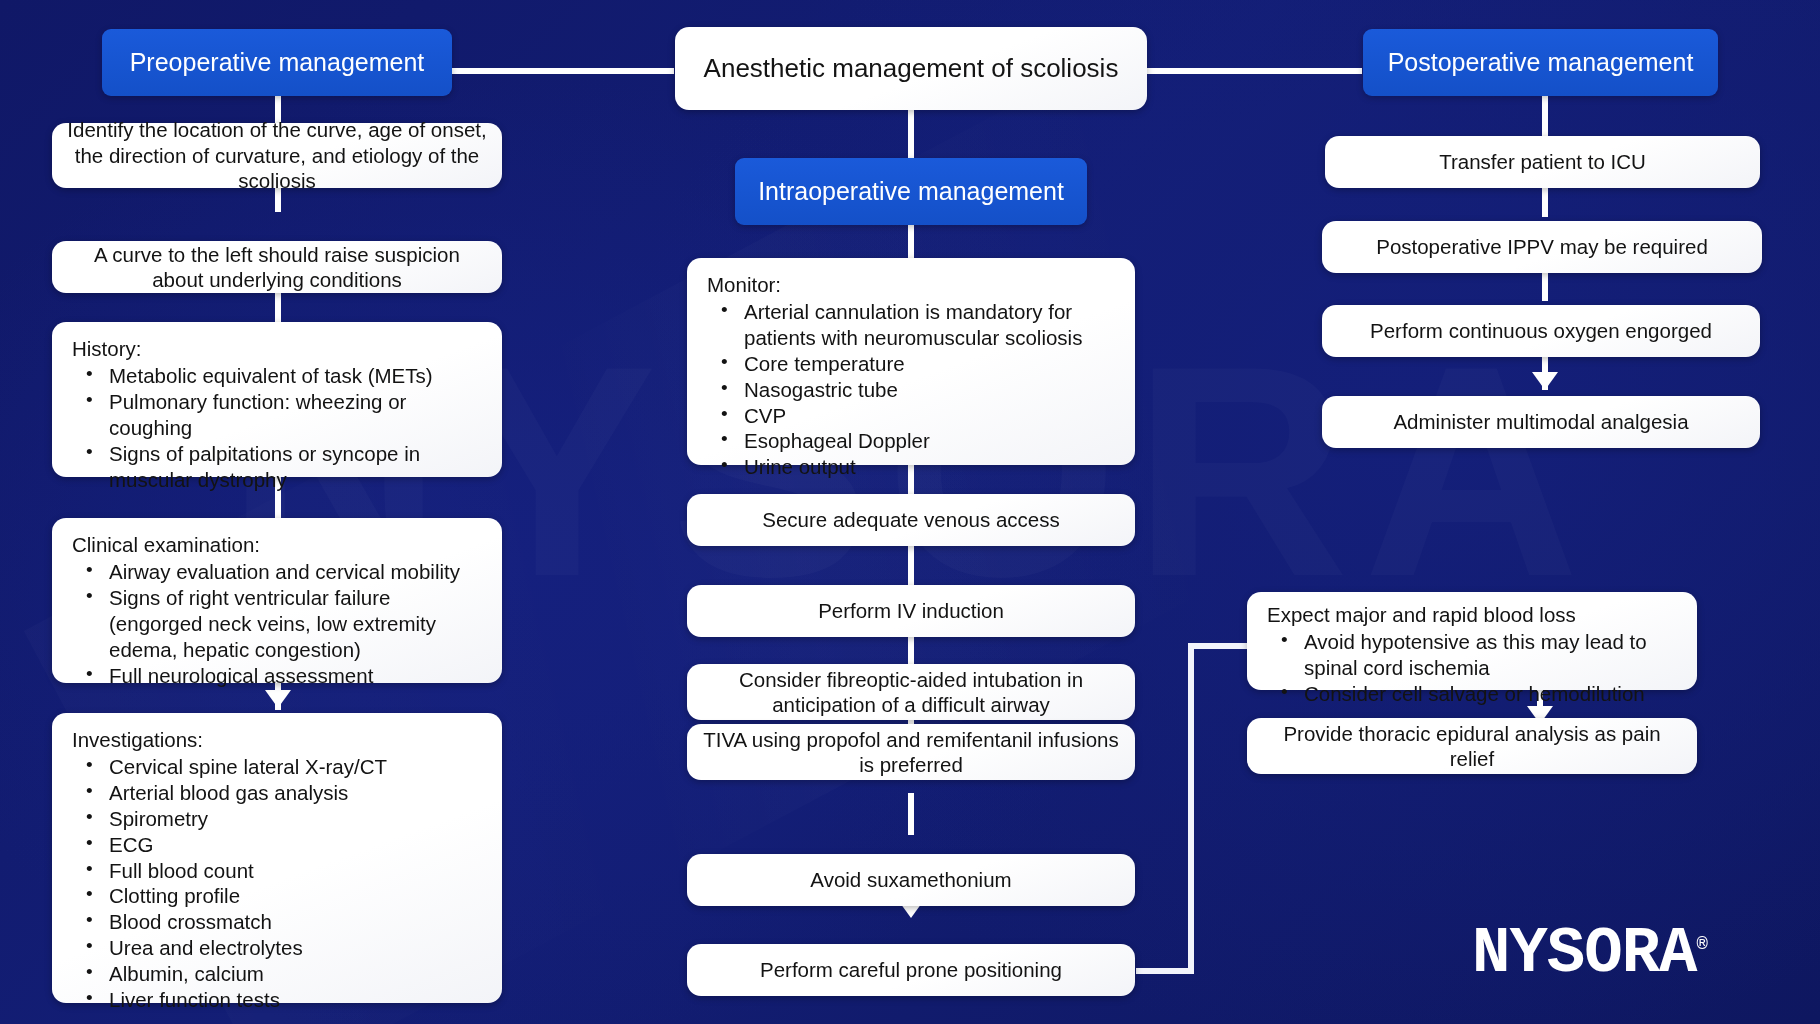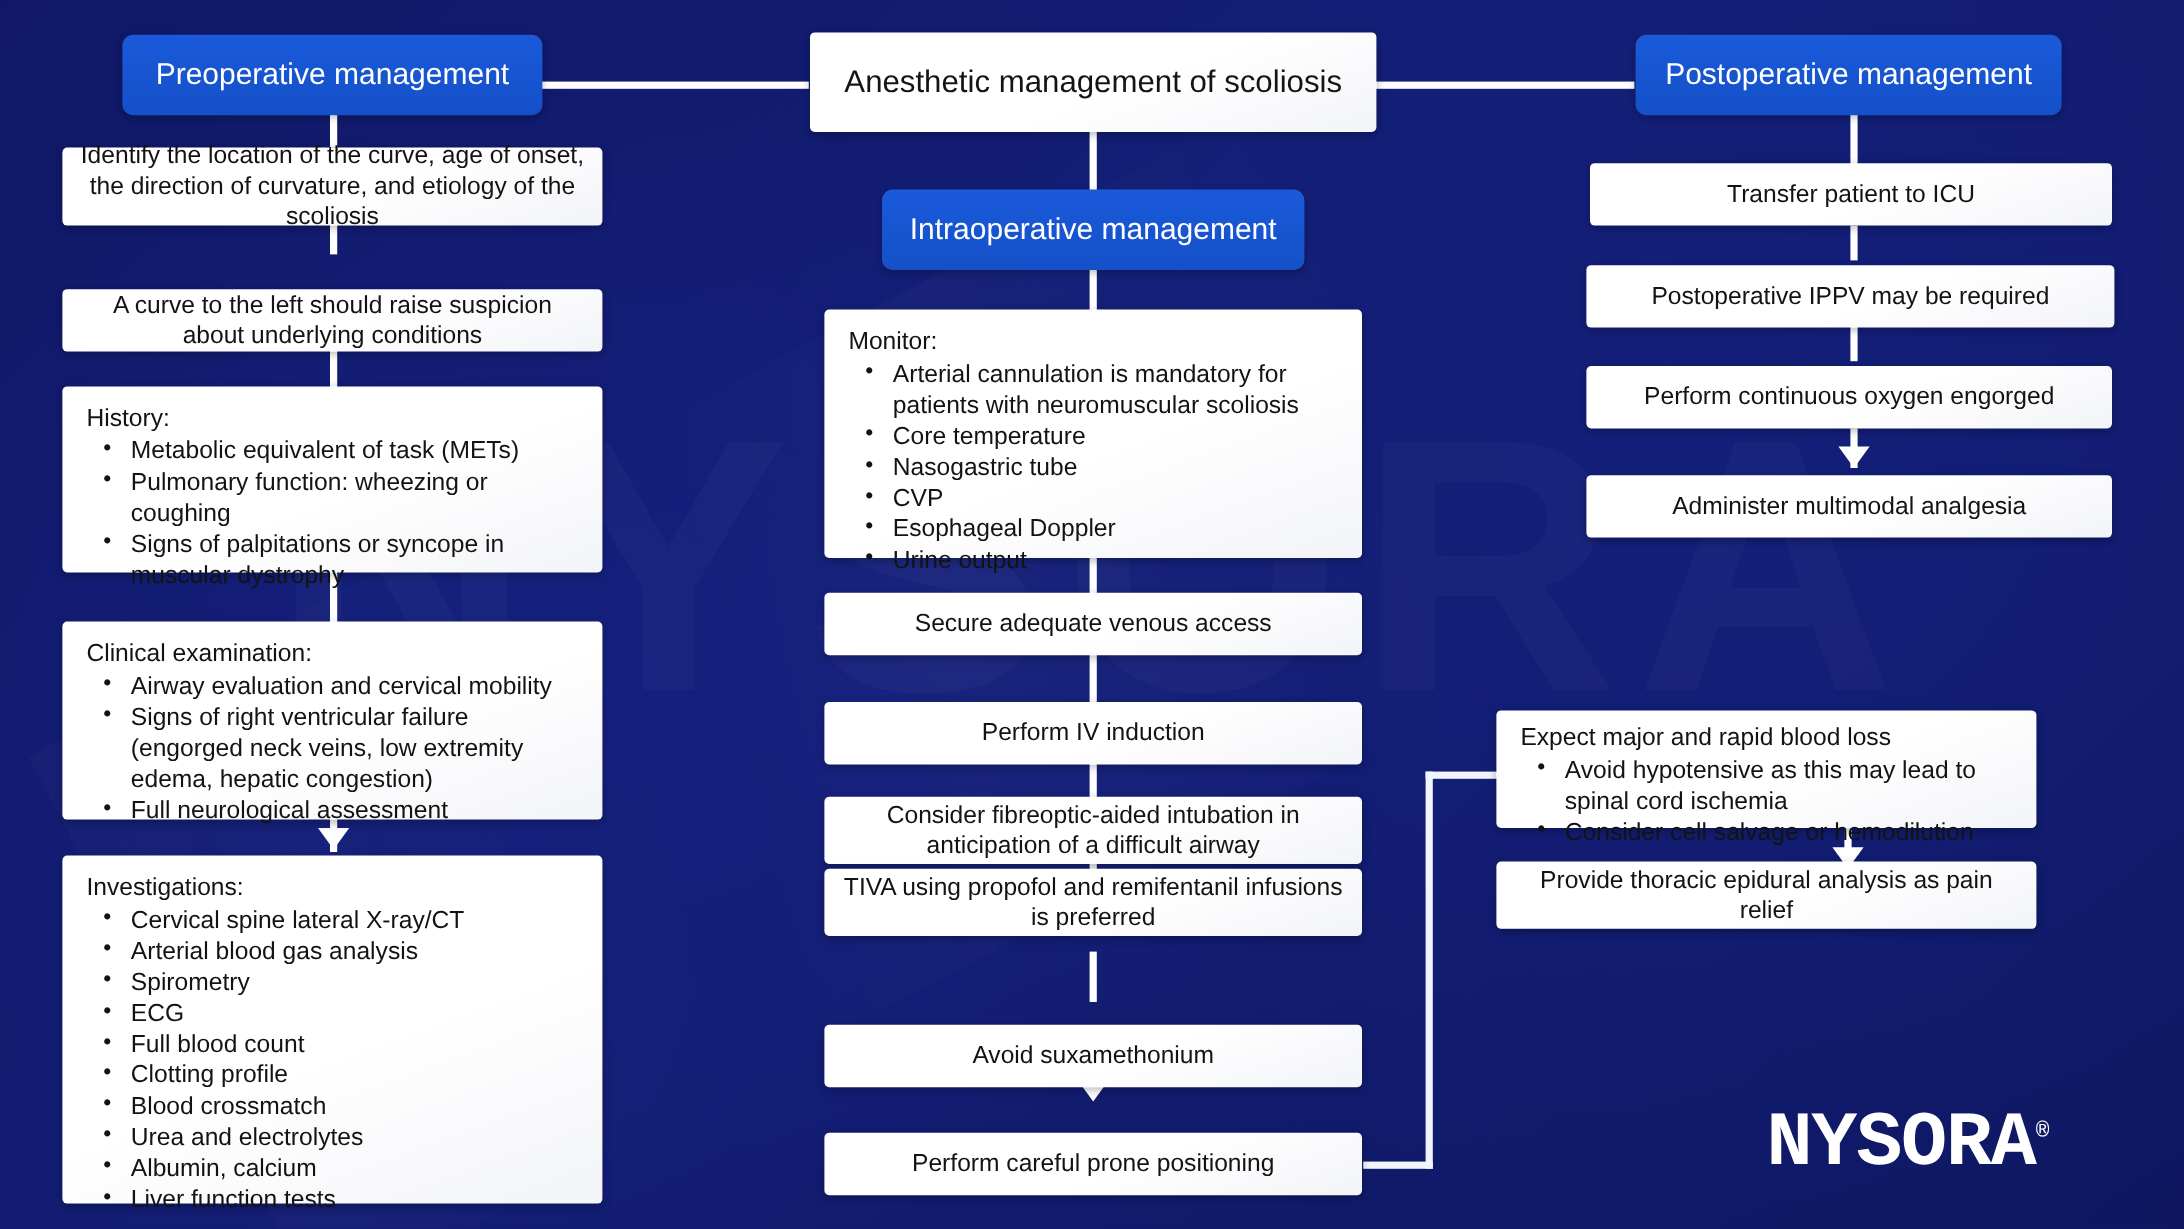--- a/index.html
+++ b/index.html
@@ -39,21 +39,21 @@
     border-left:13px solid transparent;border-right:13px solid transparent;
     border-top:18px solid #ffffff;
   }
   .arrow-right{
     border-top:12px solid transparent;border-bottom:12px solid transparent;
     border-left:17px solid #ffffff;
   }
 
   
   .box{
-    position:absolute;border-radius:4px;
+    position:absolute;border-radius:14px;
     background:linear-gradient(160deg,#ffffff 0%,#ffffff 55%,#f3f4f8 100%);
     box-shadow:0 2px 7px rgba(0,0,0,0.28);
     color:#111111;
     display:flex;align-items:center;justify-content:center;
     box-sizing:border-box;
   }
   .box .txt{
     width:100%;text-align:center;line-height:1.24;
     font-size:20.5px;color:#131313;padding:0 14px;box-sizing:border-box;
   }

